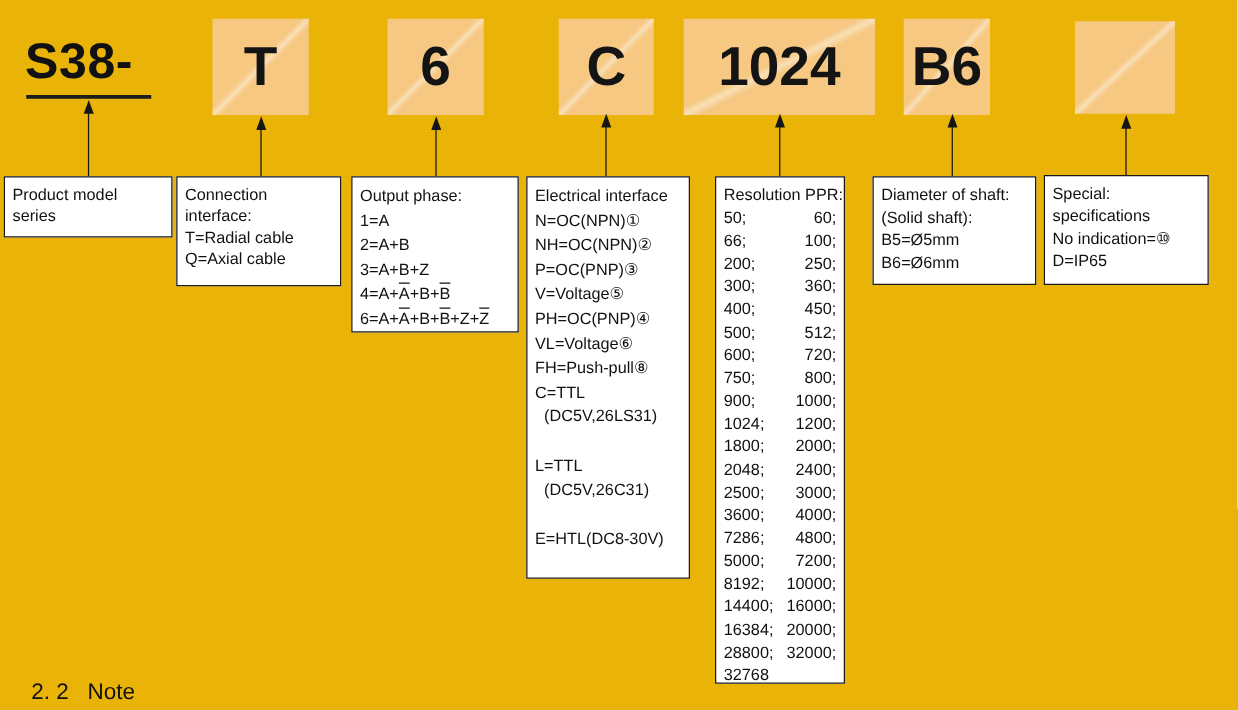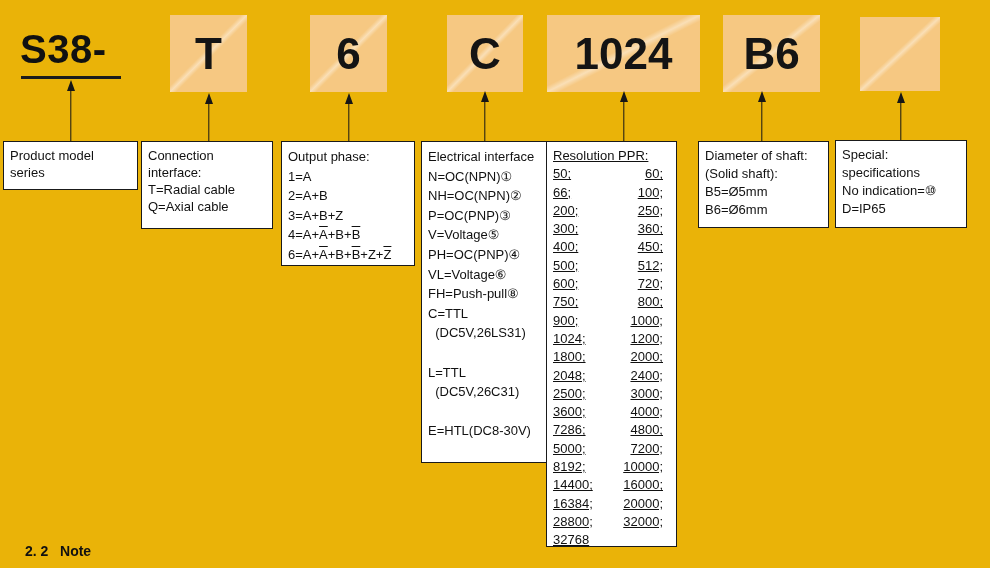--- a/index.html
+++ b/index.html
@@ -45,21 +45,21 @@
     align-items: center;
     justify-content: center;
     font-size: 44px;
     font-weight: bold;
     color: #141414;
   }
   #box-connection { left: 170px; width: 77px; }
   #box-phase      { left: 310px; width: 77px; }
   #box-electrical { left: 447px; width: 76px; }
   #box-resolution { left: 547px; width: 153px; text-align: center; }
-  #box-shaft      { left: 723px; width: 97px; }
+  #box-shaft      { left: 723px; width: 69px; }
   #box-special    { left: 860px; width: 80px; top: 17px; height: 74px; }
 
   
   .arrow { position: absolute; width: 9px; }
   .arrow .head {
     position: absolute;
     left: 50%;
     transform: translateX(-50%);
     top: 0;
     width: 0; height: 0;
@@ -94,36 +94,35 @@
     padding: 5px 6px;
     box-sizing: border-box;
   }
   .desc .line { white-space: pre; }
   .overline { text-decoration: overline; }
 
   #desc-model      { left: 3px;   top: 141px; width: 135px; height: 49px; }
   #desc-connection { left: 141px; top: 141px; width: 132px; height: 88px; }
   #desc-phase      { left: 281px; top: 141px; width: 134px; height: 125px; line-height: 19.5px; }
   #desc-electrical { left: 421px; top: 141px; width: 131px; height: 322px; line-height: 19.6px; }
-  #desc-resolution { left: 546px; top: 141px; width: 131px; height: 406px; line-height: 18.3px; text-decoration: underline; }
+  #desc-resolution { left: 572px; top: 141px; width: 104px; height: 406px; line-height: 18.3px; }
   #desc-shaft      { left: 698px; top: 141px; width: 131px; height: 87px;  line-height: 18px; }
   #desc-special    { left: 835px; top: 140px; width: 132px; height: 88px;  line-height: 18px; }
 
   .res-row { display: flex; }
   .res-left  { width: 58px; white-space: pre; }
   .res-right { width: 52px; text-align: right; white-space: pre; }
 
   
   .note {
     position: absolute;
     left: 25px;
     top: 543px;
-    font-size: 14px;
+    font-size: 18px;
     white-space: pre;
-    font-weight: bold;
   }
 </style>
 </head>
 <body>
 
 <div class="canvas">
 
   <div class="prefix">S38-</div>
   <div class="prefix-underline"></div>
 

